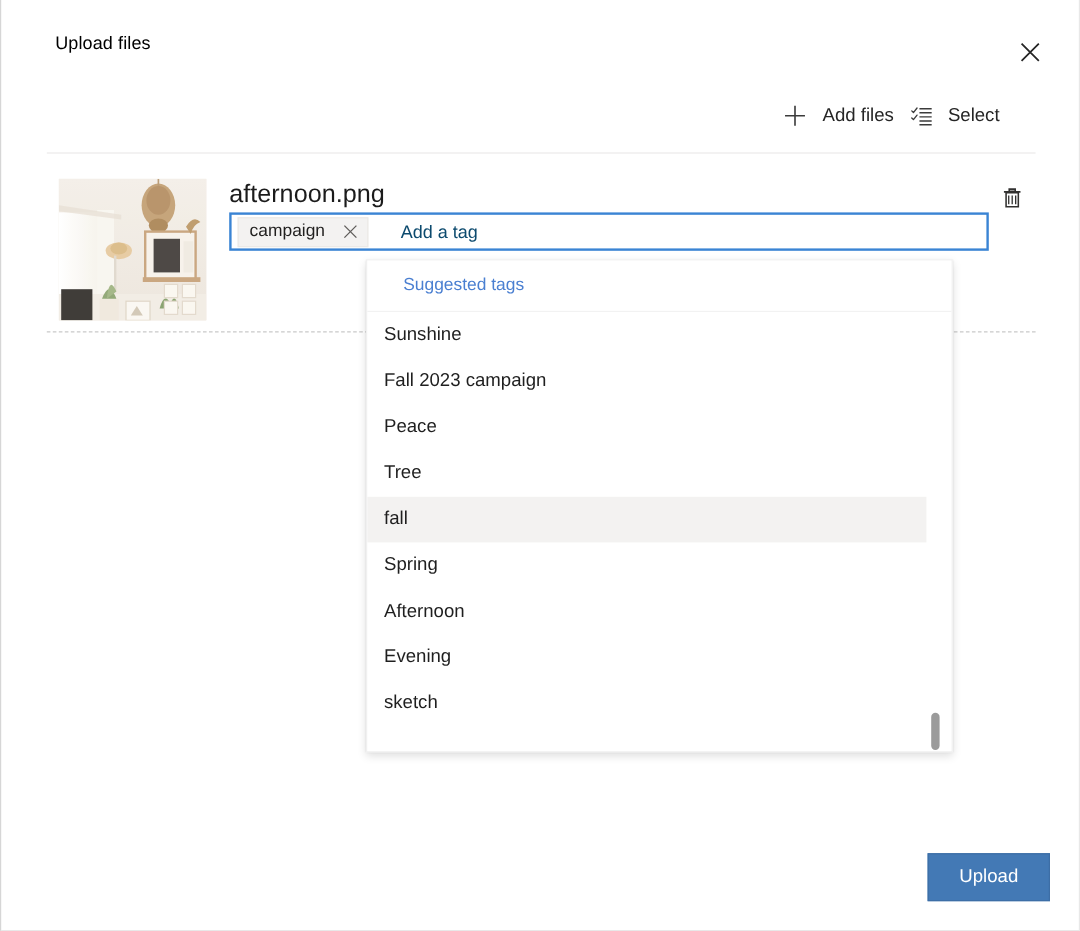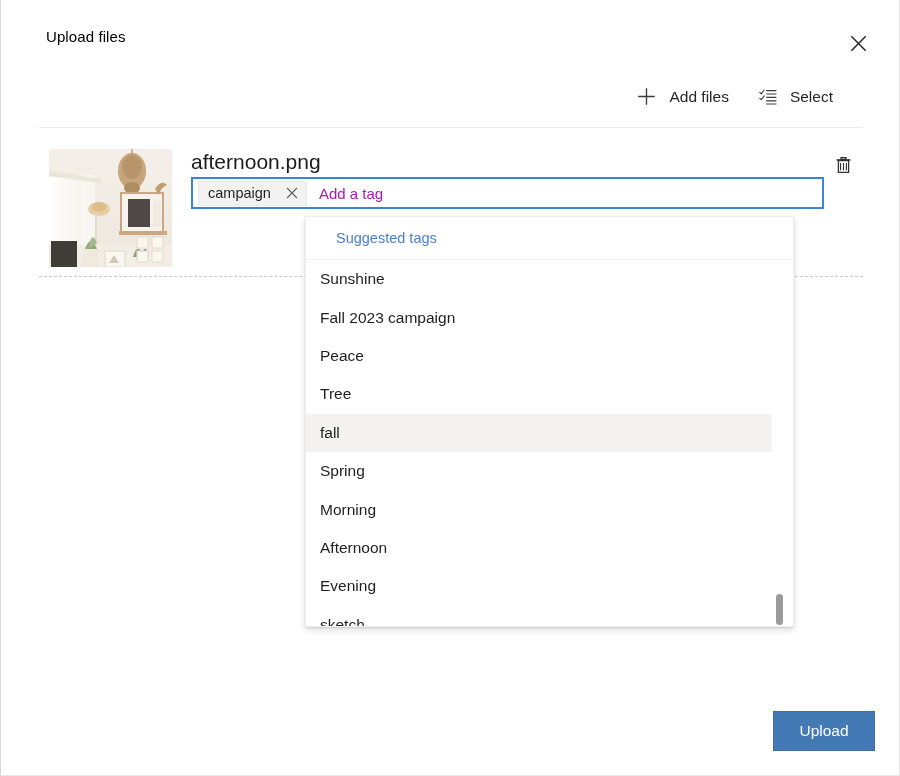--- a/index.html
+++ b/index.html
@@ -50,21 +50,21 @@
   }
   #close-button svg { display: block; }
 
   
   #command-bar {
     position: absolute;
     right: 66px;
     top: 87px;
     display: flex;
     align-items: center;
-    gap: 30px;
+    gap: 14px;
   }
   .cmd {
     display: flex;
     align-items: center;
     gap: 13px;
     cursor: pointer;
     color: #252525;
     font-size: 15.5px;
     white-space: nowrap;
   }
@@ -147,23 +147,23 @@
     justify-content: center;
     width: 27px;
     height: 23px;
     margin-left: 8px;
     color: #605e5c;
     cursor: pointer;
   }
   .tag-pill .tag-remove svg { display: block; }
 
   #tag-input-placeholder {
-    margin-left: 12px;
+    margin-left: 27px;
     font-size: 15px;
-    color: #a21caf;
+    color: #0c4a6e;
     white-space: nowrap;
     flex: 1;
     cursor: text;
   }
 
   #delete-file-button {
     position: absolute;
     right: 6px;
     top: 11px;
     width: 28px;
@@ -395,23 +395,20 @@
         <div class="suggestion-item">
           <span>Tree</span>
         </div>
         <div class="suggestion-item is-highlighted">
           <span>fall</span>
         </div>
         <div class="suggestion-item">
           <span>Spring</span>
         </div>
         <div class="suggestion-item">
-          <span>Morning</span>
-        </div>
-        <div class="suggestion-item">
           <span>Afternoon</span>
         </div>
         <div class="suggestion-item">
           <span>Evening</span>
         </div>
         <div class="suggestion-item">
           <span>sketch</span>
         </div>
         <div id="dropdown-scrollbar">
         <div id="dropdown-scroll-thumb"></div>

